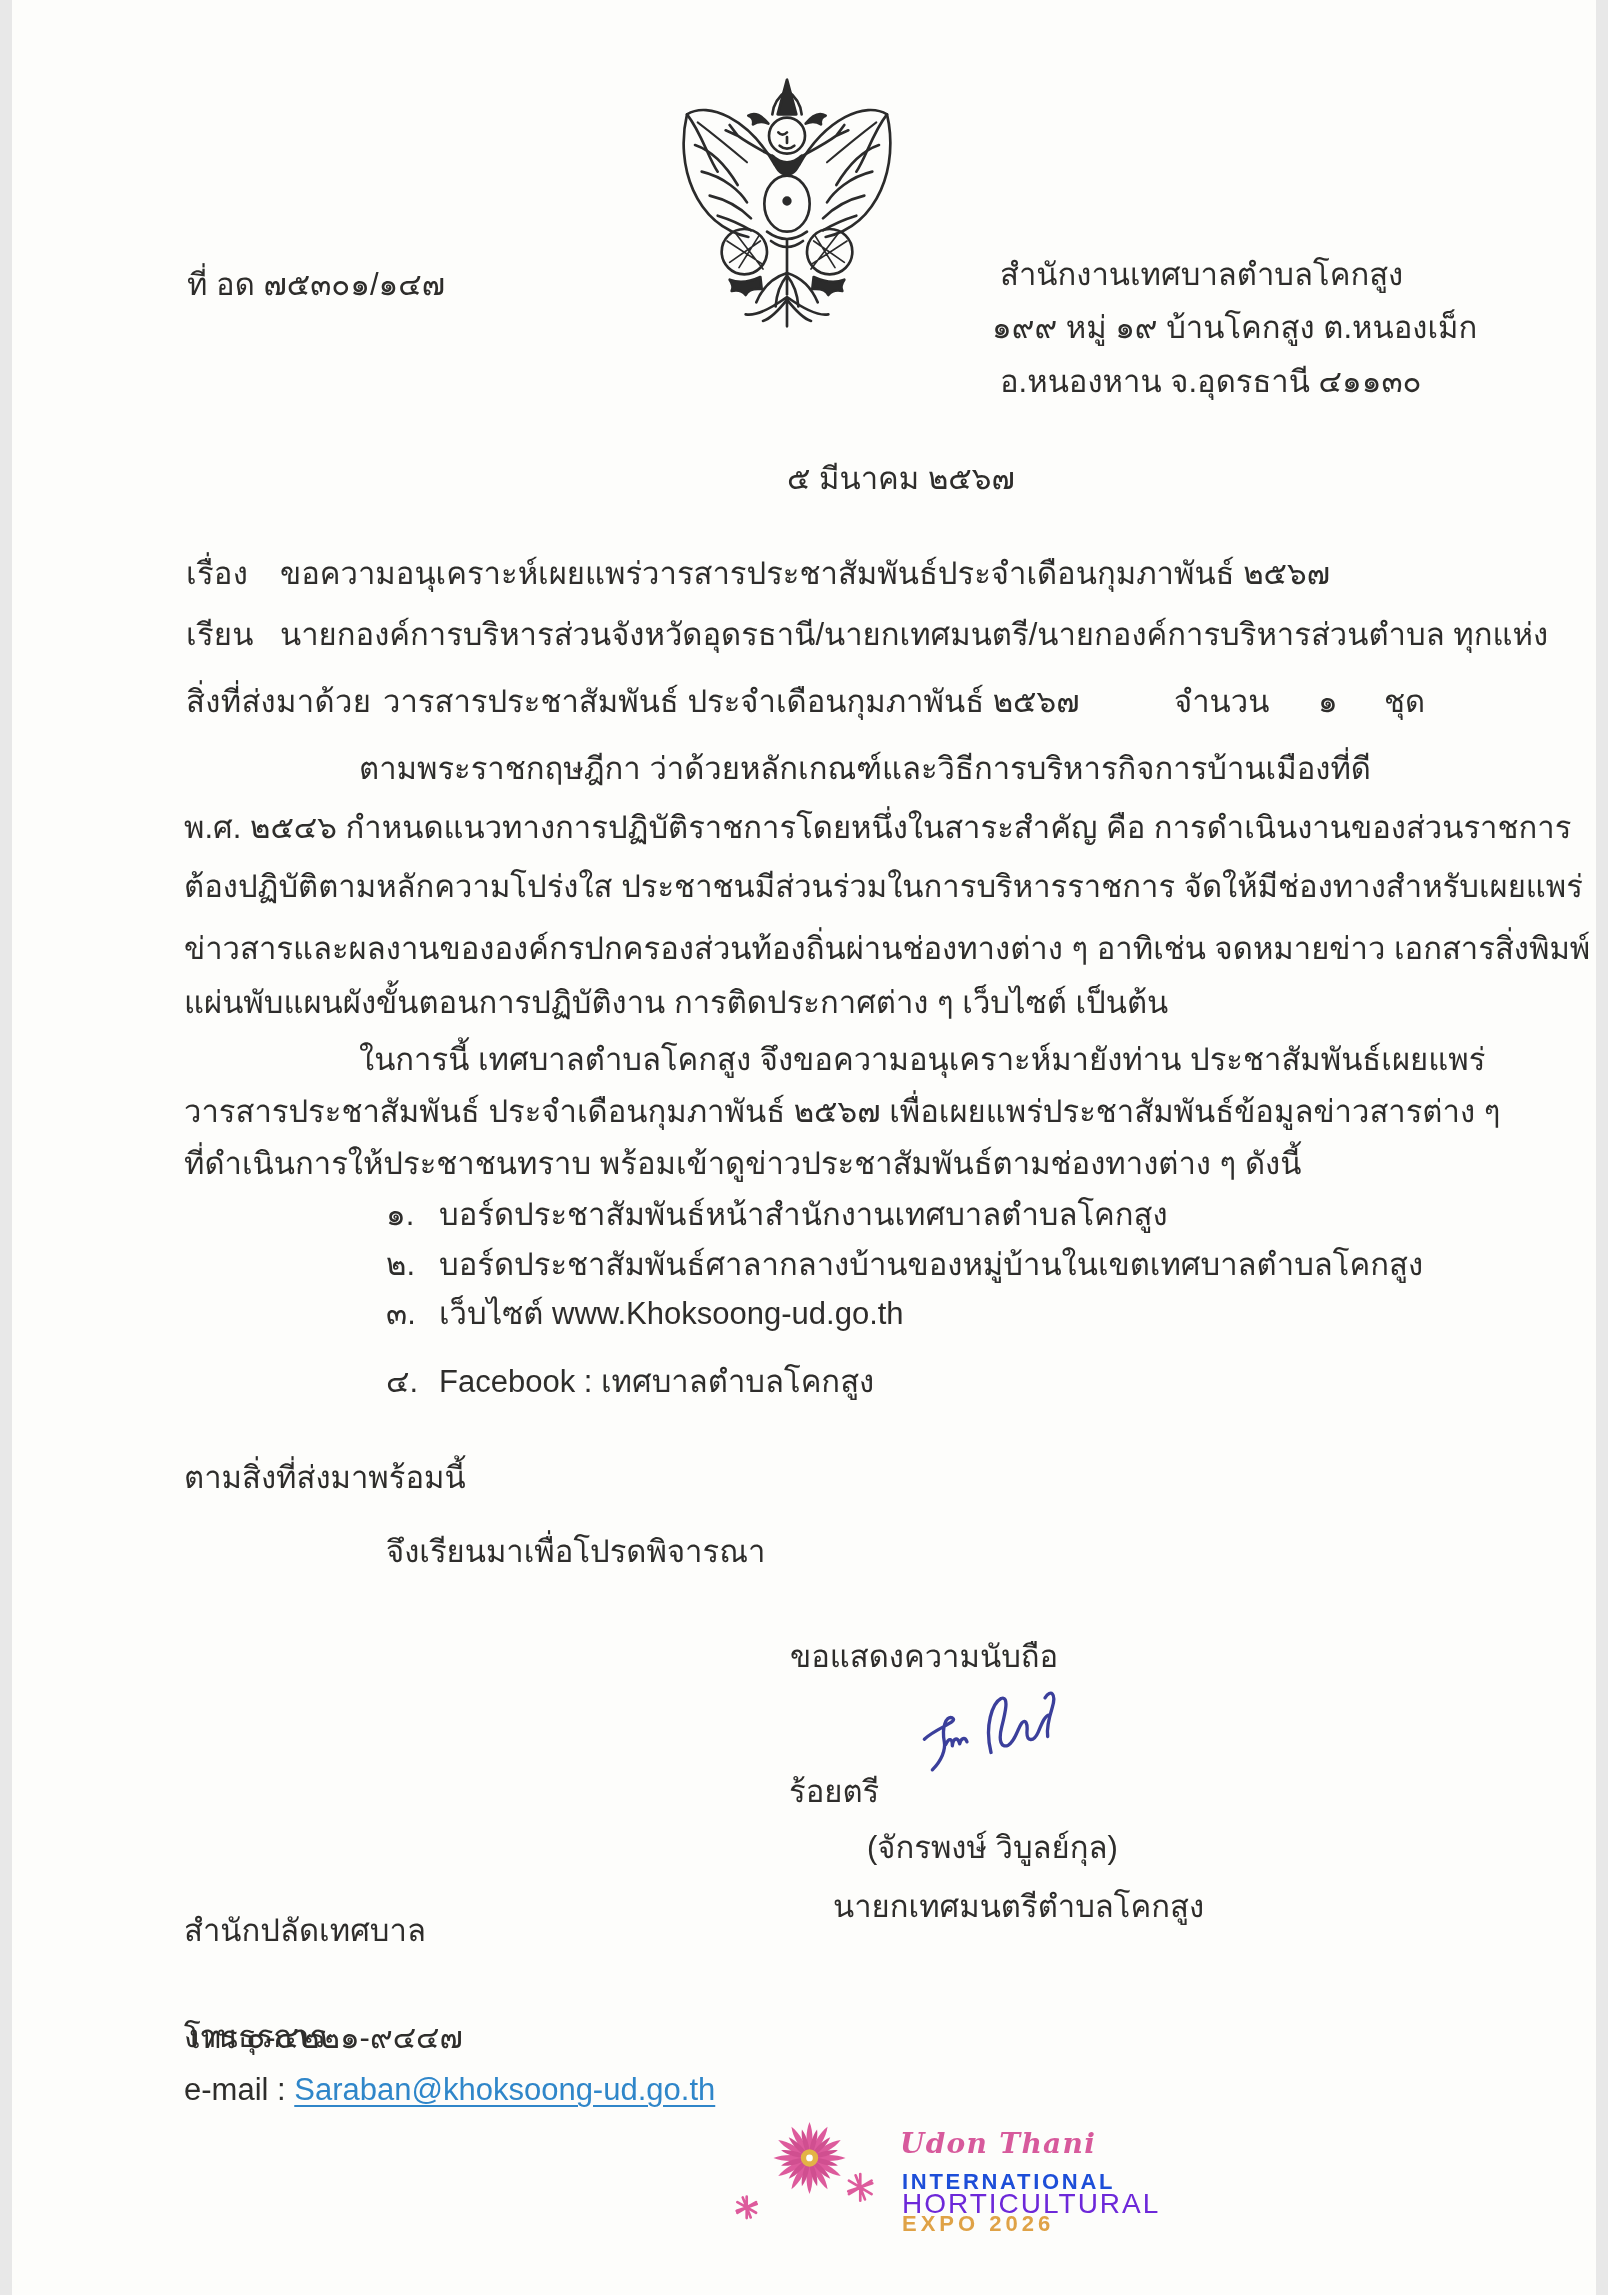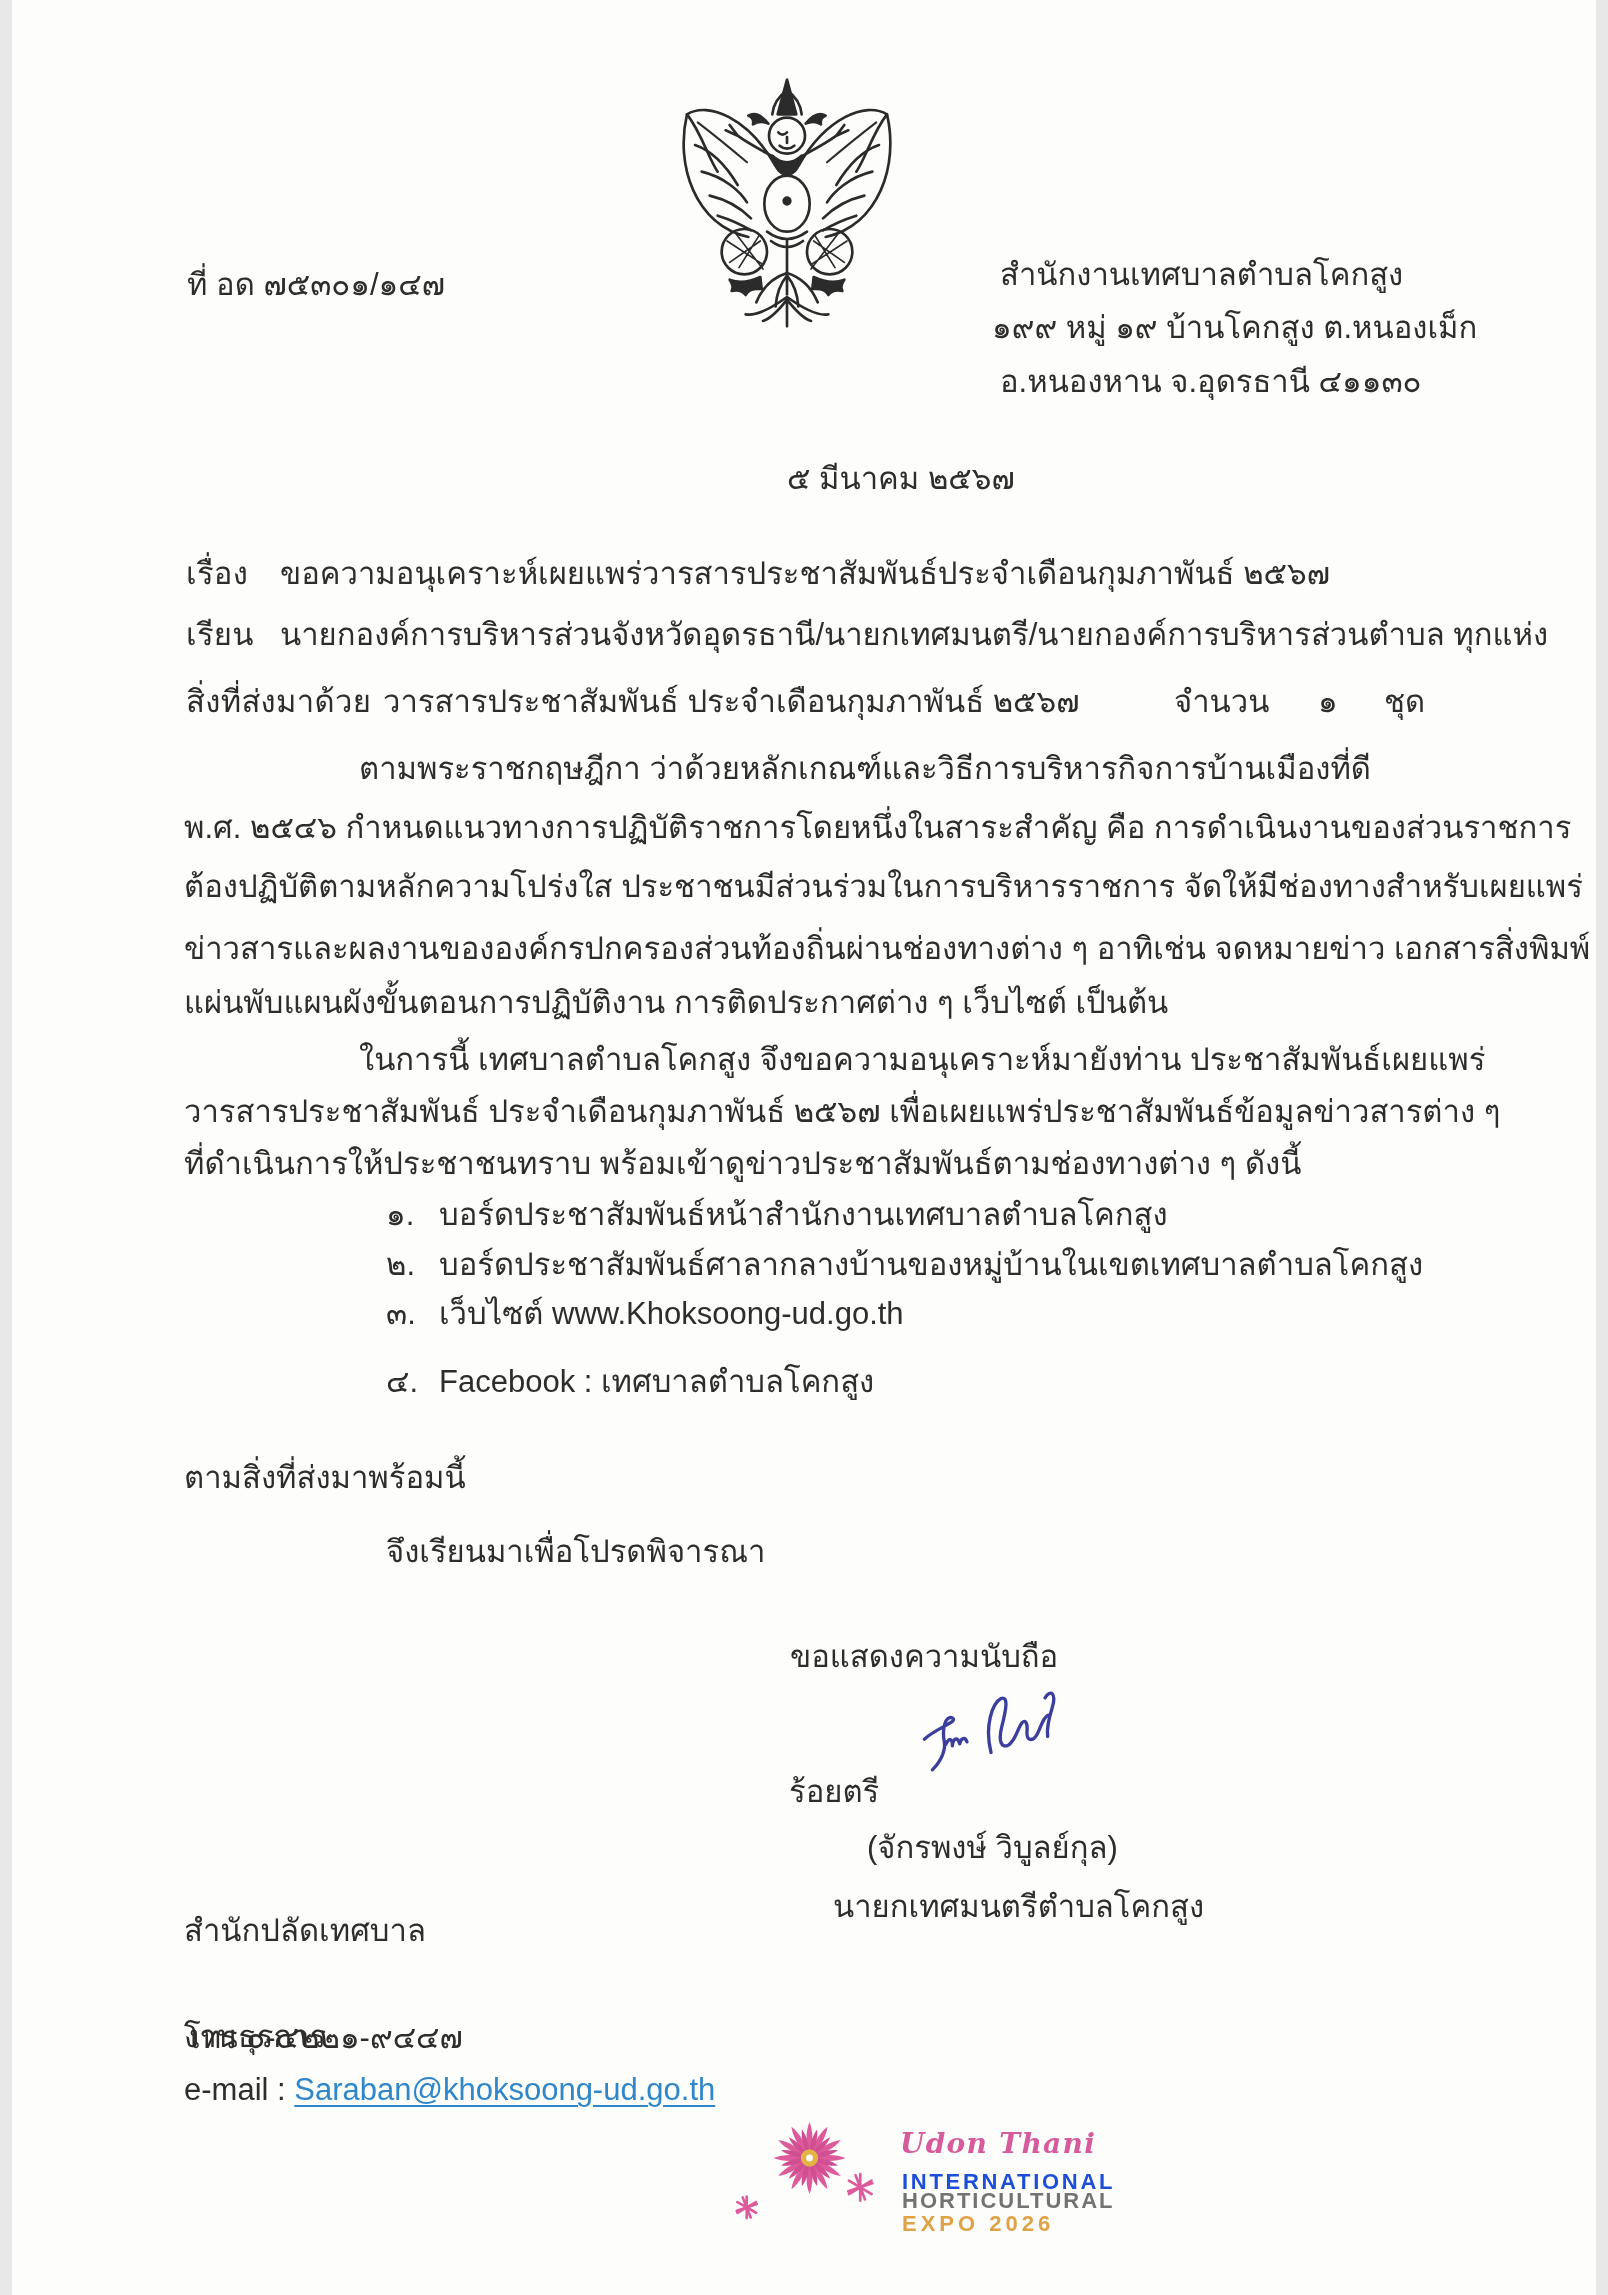--- a/index.html
+++ b/index.html
@@ -16,21 +16,21 @@
   .t{font-size:31px;line-height:41px;}
   .label{letter-spacing:0.3px;}
   .link{color:#2f86c9;text-decoration:underline;text-underline-offset:5.3px;text-decoration-thickness:2px;cursor:pointer;}
   .num-col{display:inline-block;width:53px;}
   .logo-script{
     font-family:"DejaVu Serif","Liberation Serif",serif;
     font-style:italic;font-weight:bold;
     color:#d75a9c;font-size:28px;letter-spacing:1.3px;
   }
   .logo-sub1{color:#1d4ed8;font-size:22px;font-weight:bold;letter-spacing:2.7px;}
-  .logo-sub2{color:#737373;font-size:22px;font-weight:bold;letter-spacing:2px;}
+  .logo-sub2{color:#6d28d9;font-size:28px;font-weight:normal;letter-spacing:2px;}
   .logo-sub3{color:#dfa246;font-size:22px;font-weight:bold;letter-spacing:4px;}
 </style>
 </head>
 <body>
 
 <div class="page">
 
   <div class="abs" style="left:655px;top:70px;width:240px;height:264px;">
     <svg width="240" height="264" viewBox="0 0 360 395">
       <g fill="none" stroke="#2b2b2b" stroke-width="4" stroke-linecap="round" stroke-linejoin="round">

